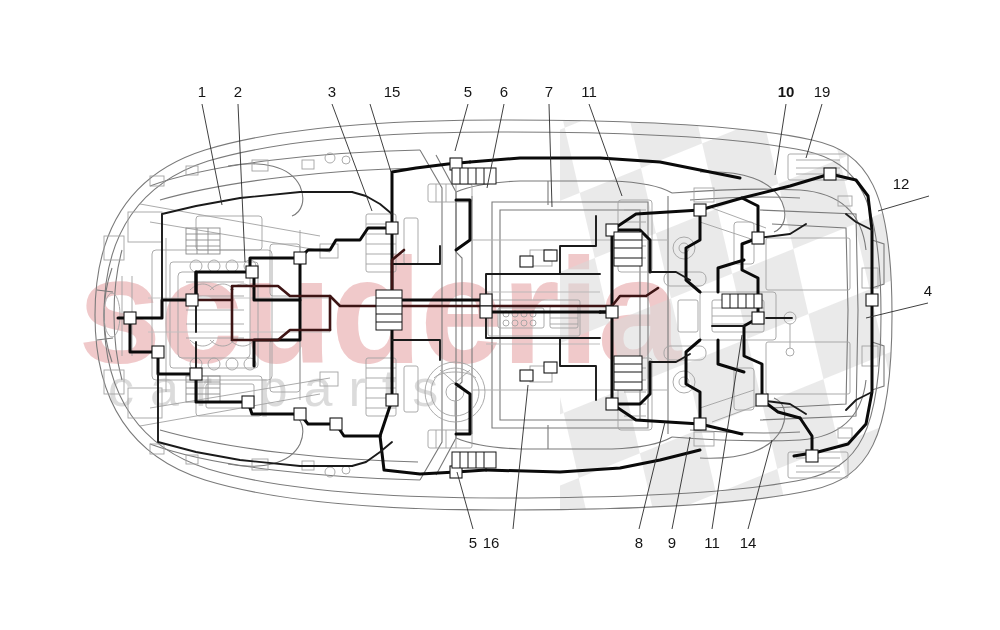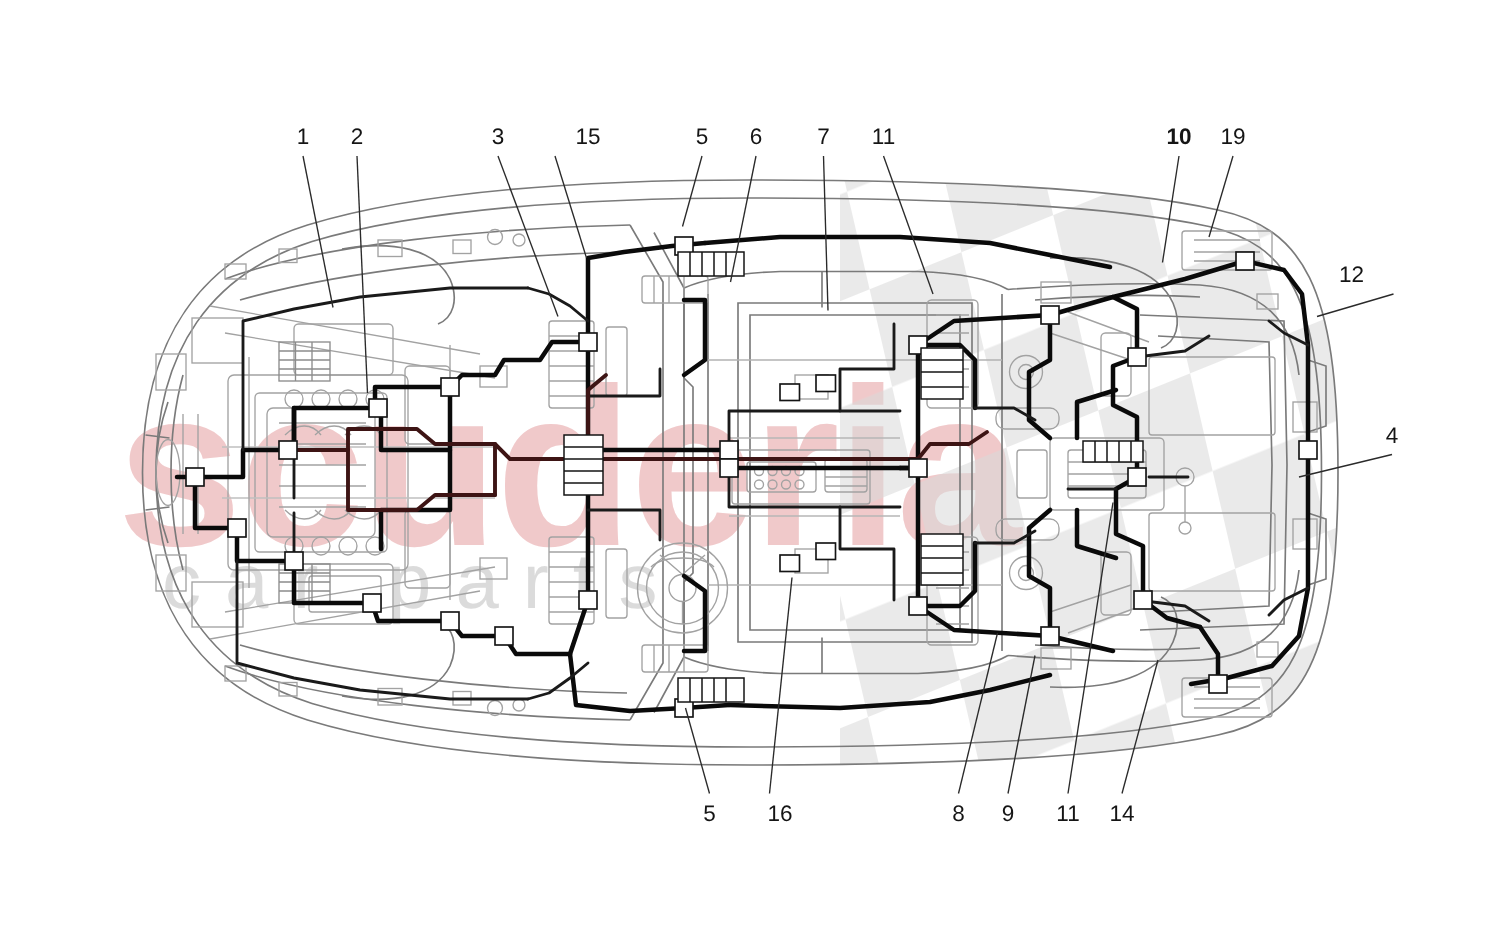--- a/index.html
+++ b/index.html
@@ -445,20 +445,20 @@
       <div class="callout-label" style="left: 392px; top: 84px;">15</div>
       <div class="callout-label" style="left: 468px; top: 84px;">5</div>
       <div class="callout-label" style="left: 504px; top: 84px;">6</div>
       <div class="callout-label" style="left: 549px; top: 84px;">7</div>
       <div class="callout-label" style="left: 589px; top: 84px;">11</div>
       <div class="callout-label" style="left: 786px; top: 84px; font-weight: bold;">10</div>
       <div class="callout-label" style="left: 822px; top: 84px;">19</div>
       <div class="callout-label" style="left: 901px; top: 176px; transform: translateX(-50%);">12</div>
       <div class="callout-label" style="left: 928px; top: 283px; transform: translateX(-50%);">4</div>
       <div class="callout-label" style="left: 473px; top: 535px;">5</div>
-      <div class="callout-label" style="left: 520px; top: 535px;">16</div>
+      <div class="callout-label" style="left: 491px; top: 535px;">16</div>
       <div class="callout-label" style="left: 639px; top: 535px;">8</div>
       <div class="callout-label" style="left: 672px; top: 535px;">9</div>
       <div class="callout-label" style="left: 712px; top: 535px;">11</div>
       <div class="callout-label" style="left: 748px; top: 535px; text-align: right;">14</div>
     </div>
 
 </div>
 
 </body></html>

